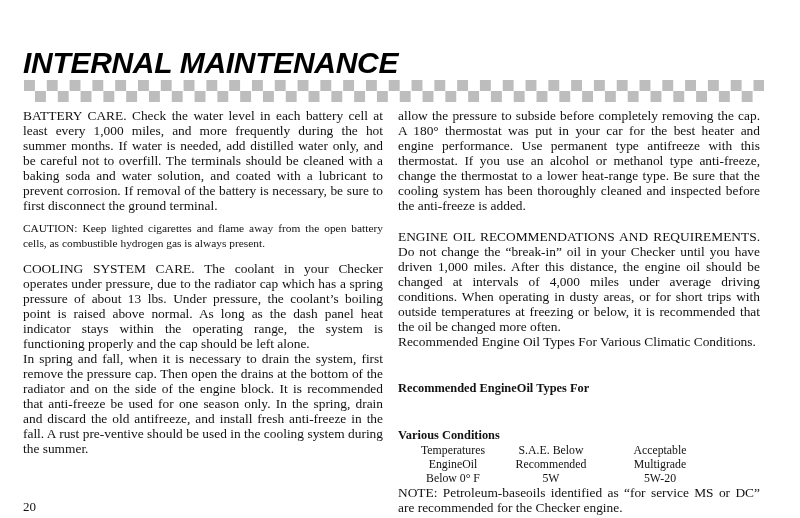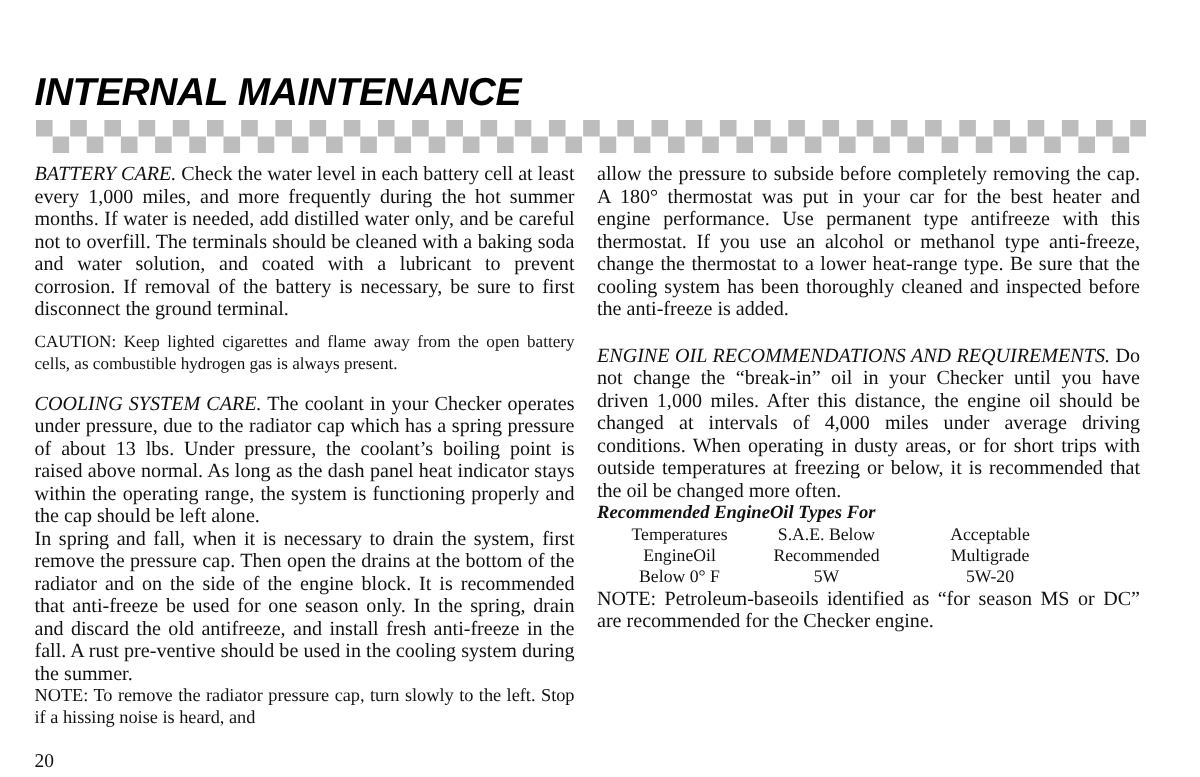--- a/index.html
+++ b/index.html
@@ -1,38 +1,38 @@
 <!DOCTYPE html>
 <html><head>
 <meta charset="utf-8">
 <style>
   html,body{margin:0;padding:0;background:#fff;}
   body{width:800px;height:518px;position:relative;overflow:hidden;font-family:"Liberation Serif",serif;color:#111;}
-  .title{position:absolute;left:23px;top:46px;font-family:"Liberation Sans",sans-serif;font-weight:bold;font-style:italic;font-size:26px;letter-spacing:-0.3px;color:#000;margin:0;}
+  .title{position:absolute;left:23px;top:46px;font-family:"Liberation Sans",sans-serif;font-weight:bold;font-style:italic;font-size:30px;letter-spacing:-0.3px;color:#000;margin:0;}
   .checker{position:absolute;left:24px;top:80px;width:740px;height:22px;
     background-image:
       linear-gradient(#bdbdbd,#bdbdbd),
       linear-gradient(#bdbdbd,#bdbdbd);
     background-size:11px 11px,11px 11px;
     background-repeat:repeat-x,repeat-x;}
   .checker{background:none;}
   .checker .row{position:absolute;left:0;width:100%;height:11px;
     background-image:linear-gradient(to right,#bdbdbd 0 11px,transparent 11px 22.8px);
     background-size:22.8px 11px;background-repeat:repeat-x;}
   .checker .r1{top:0;}
   .checker .r2{top:11px;left:11px;width:729px;}
   .col{position:absolute;top:108px;width:360px;font-size:12.2px;line-height:15px;text-align:justify;}
   .left{left:23px;}
   .right{left:398px;width:362px;top:108px;}
   p{margin:0;}
-  .head{font-style:italic;font-size:13.4px;}
+  .head{font-size:13.4px;}
   .big{font-size:13.4px;}
   .caution{margin-top:8px;font-size:11.4px;}
   .gap{margin-top:10px;}
-  .sub{font-style:italic;font-weight:bold;font-size:12.4px;line-height:15px;}
+  .sub{font-weight:bold;font-size:12.4px;line-height:15px;margin-top:32px;}
   table{border-collapse:collapse;font-size:11.8px;line-height:14px;margin-left:10px;}
   td{padding:0;text-align:center;}
   td.c1{width:90px;margin-top:32px;}
   td.c2{width:106px;}
   td.c3{width:112px;}
   .pagenum{position:absolute;left:23px;top:499px;font-size:13px;}
 </style>
 </head>
 <body>
 
@@ -41,42 +41,43 @@
 <div class="checker">
   <div class="row r1"></div>
   <div class="row r2"></div>
 </div>
 
 <div class="col left">
   <p class="big"><span class="head">BATTERY CARE.</span><span> Check the water level in each battery cell at least every 1,000 miles, and more frequently during the hot summer months. If water is needed, add distilled water only, and be careful not to overfill. The terminals should be cleaned with a baking soda and water solution, and coated with a lubricant to prevent corrosion. If removal of the battery is necessary, be sure to first disconnect the ground terminal.</span></p>
   <p class="caution">CAUTION: Keep lighted cigarettes and flame away from the open battery cells, as combustible hydrogen gas is always present.</p>
   <p class="big gap"><span class="head">COOLING SYSTEM CARE.</span><span> The coolant in your Checker operates under pressure, due to the radiator cap which has a spring pressure of about 13 lbs. Under pressure, the coolant’s boiling point is raised above normal. As long as the dash panel heat indicator stays within the operating range, the system is functioning properly and the cap should be left alone.</span></p>
   <p class="big">In spring and fall, when it is necessary to drain the system, first remove the pressure cap. Then open the drains at the bottom of the radiator and on the side of the engine block. It is recommended that anti-freeze be used for one season only. In the spring, drain and discard the old antifreeze, and install fresh anti-freeze in the fall. A rust pre-ventive should be used in the cooling system during the summer.</p>
-  <p>NOTE: To remove the radiator pressure cap, turn slowly to the left. Stop if a hissing noise is heard, and</p>
 </div>
 
 <div class="col right">
   <p class="big">allow the pressure to subside before completely removing the cap. A 180° thermostat was put in your car for the best heater and engine performance. Use permanent type antifreeze with this thermostat. If you use an alcohol or methanol type anti-freeze, change the thermostat to a lower heat-range type. Be sure that the cooling system has been thoroughly cleaned and inspected before the anti-freeze is added.</p>
   <p class="big gap" style="margin-top:16px;"><span class="head">ENGINE OIL RECOMMENDATIONS AND REQUIREMENTS.</span><span> Do not change the “break-in” oil in your Checker until you have driven 1,000 miles. After this distance, the engine oil should be changed at intervals of 4,000 miles under average driving conditions. When operating in dusty areas, or for short trips with outside temperatures at freezing or below, it is recommended that the oil be changed more often.</span></p>
+  <p class="big">Recommended Engine Oil Types For Various Climatic Conditions.</p>
   <p class="sub">Recommended EngineOil Types For</p>
+  <p class="sub">Various Conditions</p>
   <table>
     <tbody>
         <tr>
       <td class="c1">Temperatures</td>
       <td class="c2">S.A.E. Below</td>
       <td class="c3">Acceptable</td>
     </tr>
     <tr>
       <td class="c1">EngineOil</td>
       <td class="c2">Recommended</td>
       <td class="c3">Multigrade</td>
     </tr>
     <tr>
       <td class="c1">Below 0° F</td>
       <td class="c2">5W</td>
       <td class="c3">5W-20</td>
     </tr>
   </tbody>
     </table>
-  <p class="big">NOTE: Petroleum-baseoils identified as “for season MS or DC” are recommended for the Checker engine.</p>
+  <p class="big">NOTE: Petroleum-baseoils identified as “for service MS or DC” are recommended for the Checker engine.</p>
 </div>
 
 <div class="pagenum">20</div>
 
 </body></html>

